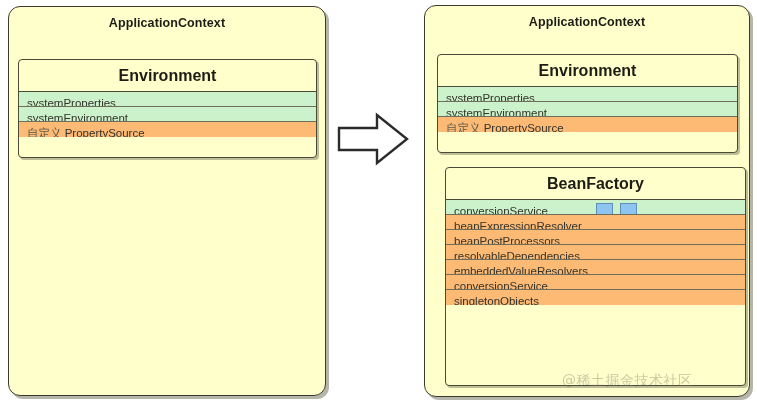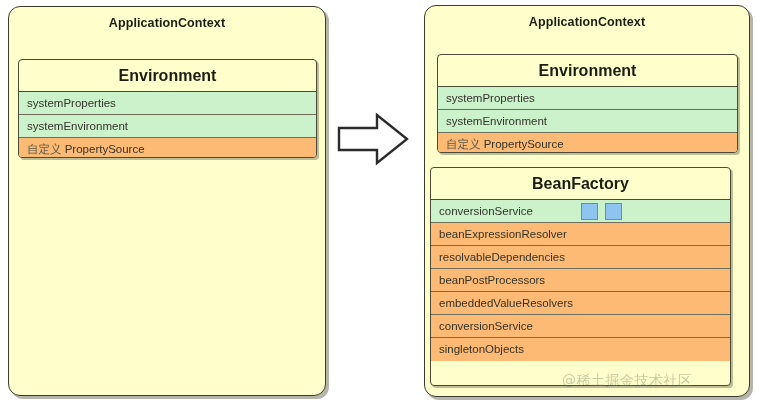--- a/index.html
+++ b/index.html
@@ -56,21 +56,21 @@
     padding: 7px 0 6px 0;
     user-select: none;
   }
 
   .rows {
     border-top: 1.5px solid #4a4a38;
     box-sizing: border-box;
   }
   .row {
     position: relative;
-    height: 23px;
+    height: 15px;
     line-height: 23px;
     font-size: 11.5px;
     color: #33332a;
     padding-left: 8px;
     border-bottom: 1.3px solid #6e6e5a;
     background: #ffffff;
     box-sizing: border-box;
     white-space: nowrap;
     overflow: hidden;
   }
@@ -97,21 +97,21 @@
 
   
   #env-left {
     left: 9px; top: 52px; width: 299px; height: 99px;
   }
   
   #env-right {
     left: 12px; top: 48px; width: 301px; height: 99px;
   }
   #beanfactory {
-    left: 5px; top: 161px; width: 301px; height: 219px;
+    left: 20px; top: 161px; width: 301px; height: 219px;
   }
 
   
   #arrow {
     position: absolute;
     left: 337px;
     top: 112px;
     width: 72px;
     height: 54px;
   }
@@ -164,22 +164,22 @@
   </div>
 
   <div class="panel" id="beanfactory">
     <div class="panel-title">BeanFactory</div>
     <div class="rows">
         <div class="row green"><span>conversionService</span><span class="chips">
             <span class="chip"></span>
             <span class="chip"></span>
           </span></div>
         <div class="row white"><span>beanExpressionResolver</span></div>
+        <div class="row white"><span>beanPostProcessors</span></div>
         <div class="row white"><span>resolvableDependencies</span></div>
-        <div class="row white"><span>beanPostProcessors</span></div>
         <div class="row white"><span>embeddedValueResolvers</span></div>
         <div class="row white"><span>conversionService</span></div>
         <div class="row white"><span>singletonObjects</span></div>
       </div>
   </div>
 </div>
 
 <div id="watermark">@稀土掘金技术社区</div>
 
 </body></html>

